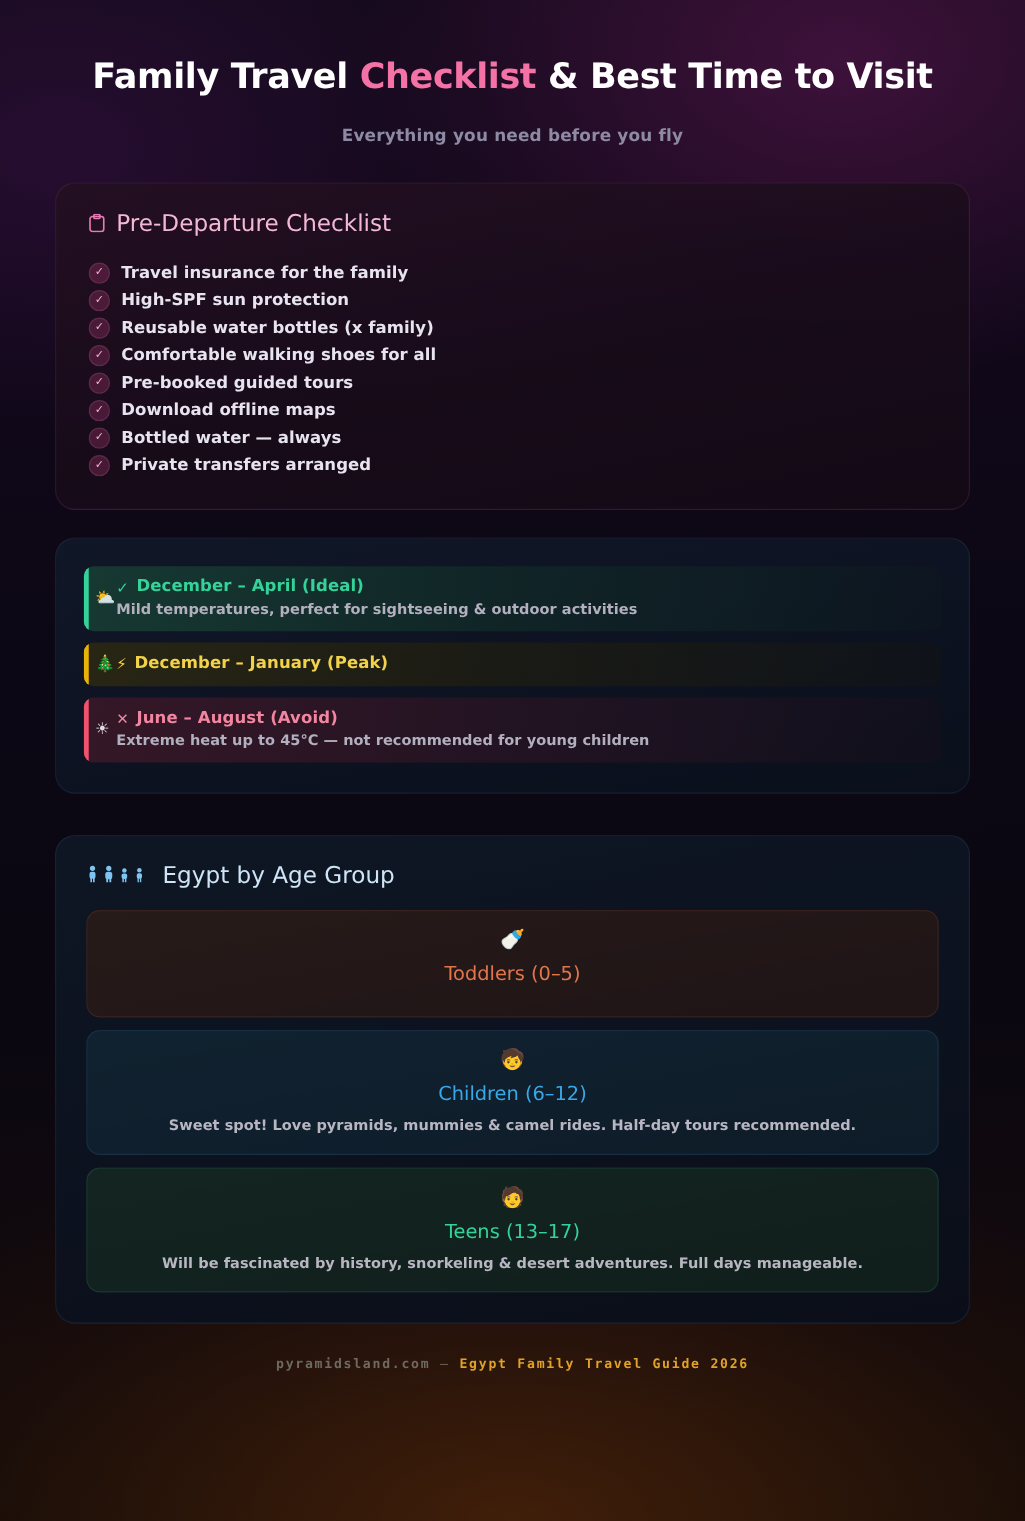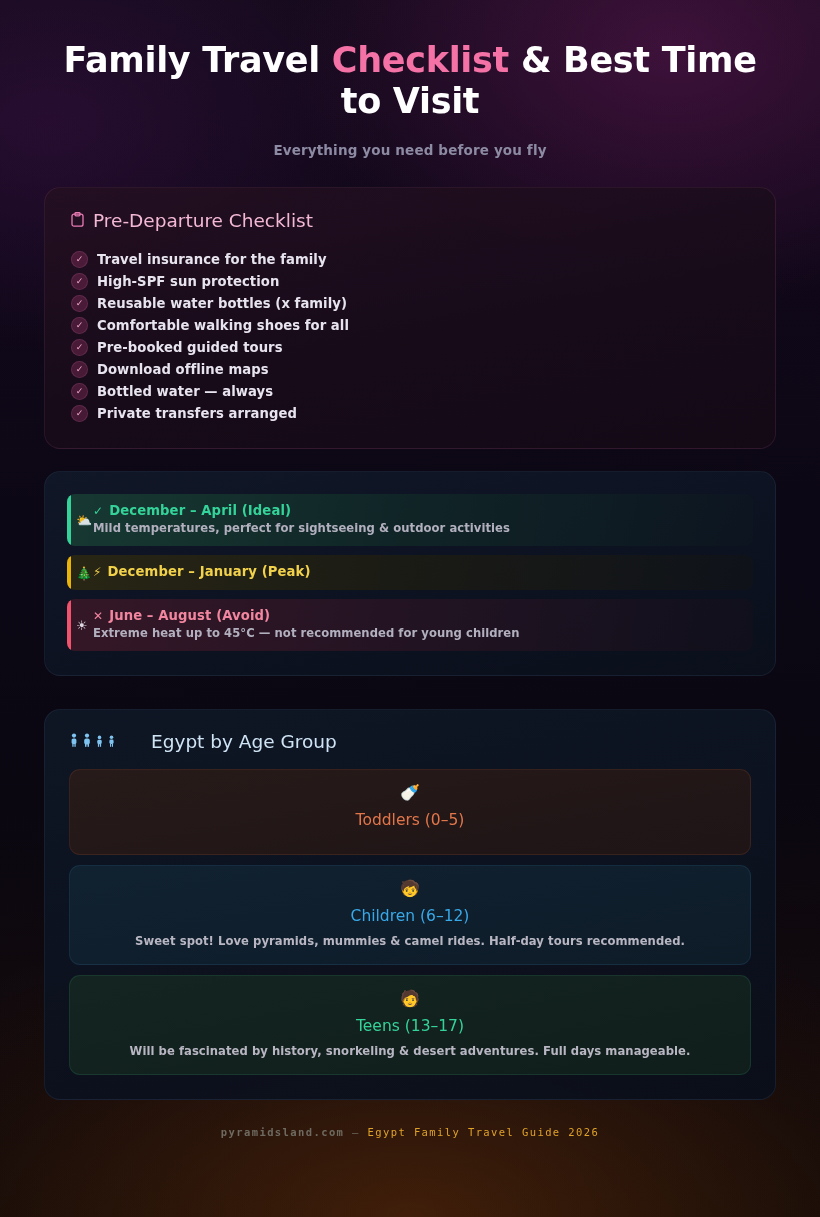--- a/index.html
+++ b/index.html
@@ -18,21 +18,21 @@
       linear-gradient(178deg, #150a1c 0%, #11081a 18%, #0c0715 42%, #0a0711 64%, #120a0c 86%, #140c08 100%);
     color: #e8e6f0;
     overflow: hidden;
   }
 
   .page { width:820px; height:1217px; position:relative; padding: 0 44px; }
 
   
   .hero { padding-top: 40px; text-align:center; }
   .hero h1 {
-    font-size: 35px;
+    font-size: 28px;
     line-height: 41px;
     font-weight: 700;
     letter-spacing: -0.3px;
     color: #ffffff;
     max-width: 760px;
     margin: 0 auto;
   }
   .hero h1 .accent { color: #f472a6; }
   .hero .subtitle {
     margin-top: 20px;
@@ -129,21 +129,21 @@
   .t-avoid .bar { background:#f0536b; }
   .t-avoid .timing-head { color:#f2859f; }
 
   
   .age-card {
     margin-top: 33px;
     background: linear-gradient(168deg, rgba(15,23,38,0.95) 0%, rgba(12,18,31,0.95) 60%, rgba(10,15,26,0.95) 100%);
     border-color: rgba(120,160,210,0.10);
     padding: 21px 24px 24px 24px;
   }
-  .age-card .card-title { color:#cfe4f5; margin-bottom: 17px; gap: 28px; }
+  .age-card .card-title { color:#cfe4f5; margin-bottom: 17px; gap: 7px; }
   .age-card .card-title .ttl-icon { color:#7fc4f0; font-size: 14px; letter-spacing: 2px; }
 
   .age-box {
     border-radius: 11px;
     padding: 15px 18px 16px 18px;
     text-align:center;
     margin-bottom: 10px;
     border: 1px solid transparent;
   }
   .age-box:last-child { margin-bottom: 0; }
@@ -172,21 +172,21 @@
   
   .footer {
     margin-top: 26px;
     text-align:center;
     font-family: "DejaVu Sans Mono", "Liberation Mono", monospace;
     font-size: 10.5px;
     letter-spacing: 1.4px;
   }
   .footer .site { color:#6e6a60; font-weight:700; }
   .footer .sep  { color:#6e6a60; font-weight:400; }
-  .footer .guide { color:#e0a227; font-weight:400; }
+  .footer .guide { color:#e0a227; font-weight:700; }
 </style>
 </head>
 <body>
 
 <div class="page">
 
   <div class="hero">
     <h1><span>Family Travel </span><span class="accent">Checklist</span><span> &amp; Best Time to Visit</span></h1>
     <div class="subtitle">Everything you need before you fly</div>
   </div>

